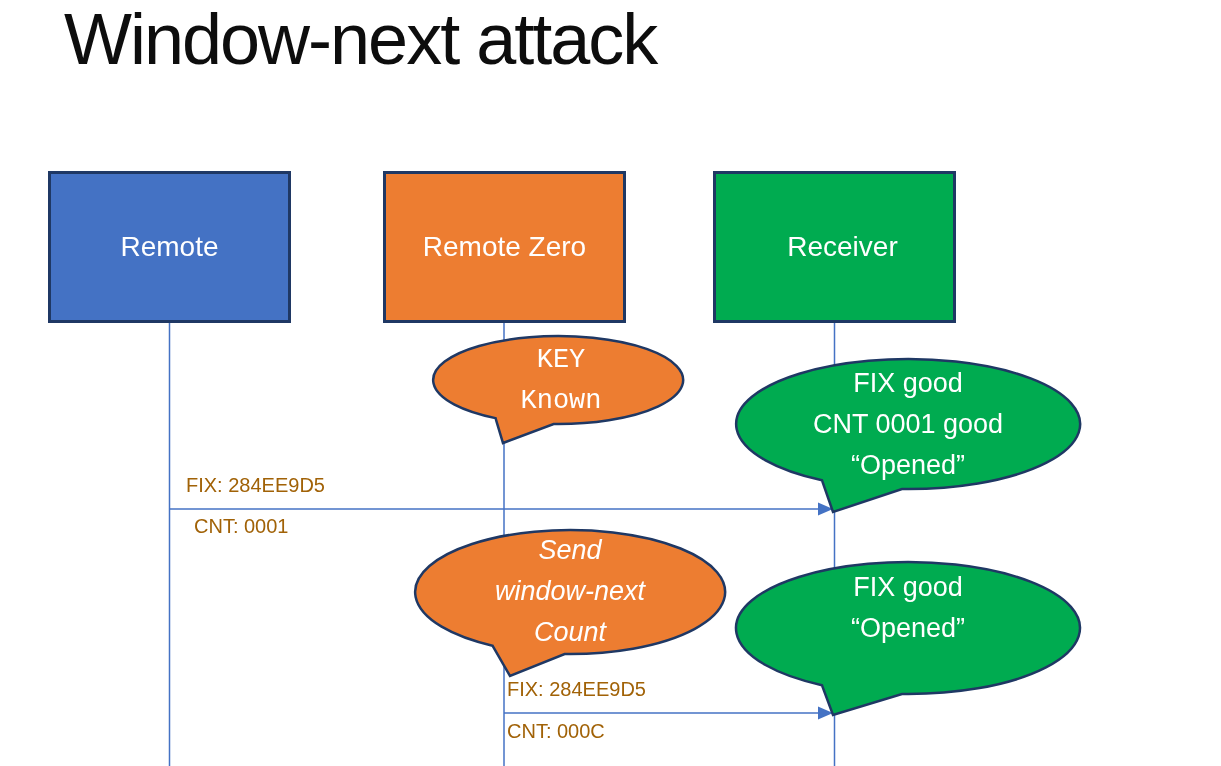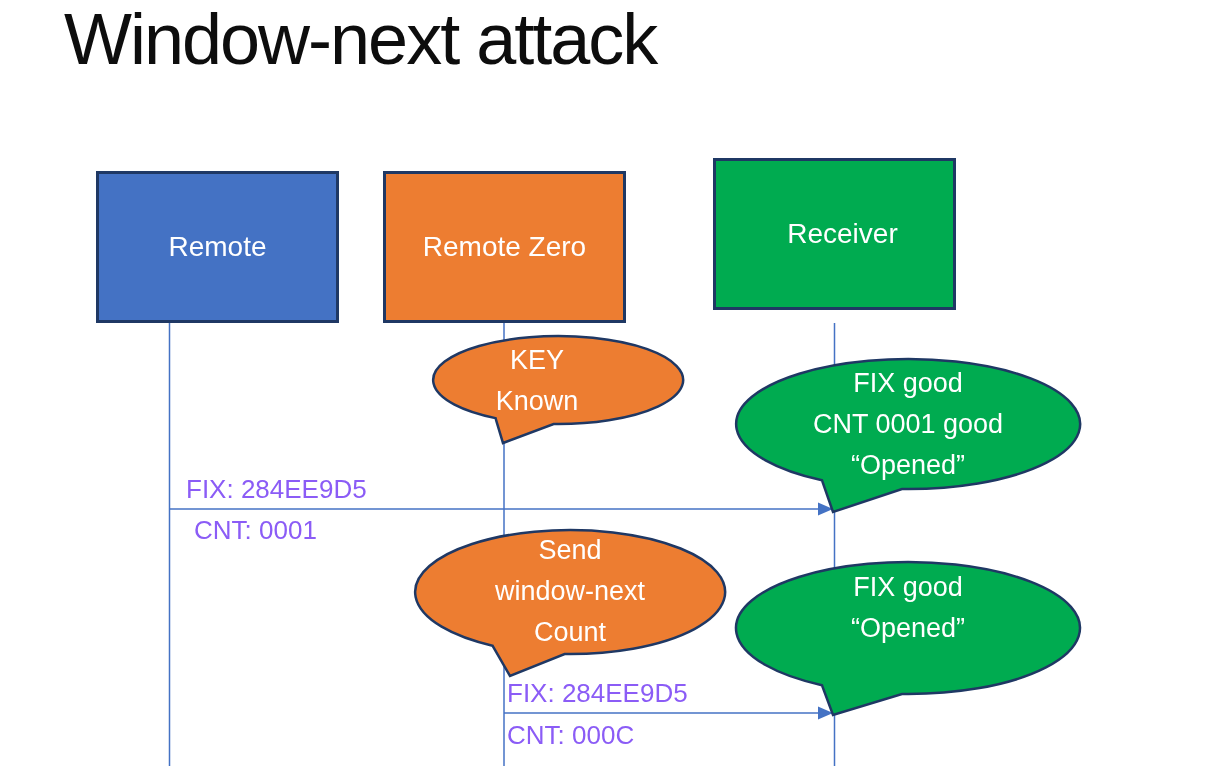--- a/index.html
+++ b/index.html
@@ -35,40 +35,40 @@
   .actor-box {
     position: absolute;
     width: 243px;
     height: 152px;
     box-sizing: border-box;
     border: 3px solid var(--navy);
     display: flex;
     align-items: center;
     justify-content: center;
   }
-  .actor-blue   { background: var(--blue); margin-left: 48px; }
+  .actor-blue   { background: var(--blue); }
   .actor-orange { background: var(--orange); }
   .actor-green  { background: var(--green); }
   .actor-label {
     color: var(--label);
     font-size: 28px;
     white-space: nowrap;
   }
   .callout-text {
     position: absolute;
     text-align: center;
     color: var(--label);
     font-size: 27px;
     line-height: 41px;
     pointer-events: none;
   }
   .msg-label {
     position: absolute;
-    color: #8b5cf6;
-    font-size: 26px;
+    color: #a16207;
+    font-size: 20px;
     white-space: nowrap;
   }
 </style>
 </head>
 <body>
 
 <div class="stage">
 
   <h1 class="title">Window-next attack</h1>
 
@@ -88,34 +88,34 @@
     <path class="callout-orange" d="M 492.5 645.7 A 155 62 0 1 1 564.6 654 L 510 676 Z"></path>
     <path class="callout-green" d="M 822 685.2 A 172 66 0 1 1 902 694 L 833 715 Z"></path>
   </svg>
 
   <div class="actor-box actor-blue" style="left:48px; top:171px;">
     <span class="actor-label">Remote</span>
   </div>
   <div class="actor-box actor-orange" style="left:383px; top:171px;">
     <span class="actor-label">Remote Zero</span>
   </div>
-  <div class="actor-box actor-green" style="left:713px; top:158px;padding-left:16px;">
+  <div class="actor-box actor-green" style="left:713px; top:171px;padding-left:16px;">
     <span class="actor-label">Receiver</span>
   </div>
 
-  <div class="callout-text" style="left:412px; top:340px; width:250px;">
+  <div class="callout-text" style="left:436px; top:340px; width:250px;font-family:Liberation Mono, monospace;">
     <div>KEY</div>
     <div>Known</div>
   </div>
   <div class="callout-text" style="left:736px; top:363px; width:344px;">
     <div>FIX good</div>
     <div>CNT 0001 good</div>
     <div>“Opened”</div>
   </div>
-  <div class="callout-text" style="left:415px; top:530px; width:310px;">
+  <div class="callout-text" style="left:415px; top:530px; width:310px;font-style:italic;">
     <div>Send</div>
     <div>window-next</div>
     <div>Count</div>
   </div>
   <div class="callout-text" style="left:736px; top:567px; width:344px;">
     <div>FIX good</div>
     <div>“Opened”</div>
   </div>
 
   <div class="msg-label" style="left:186px; top:474px;">FIX: 284EE9D5</div>

